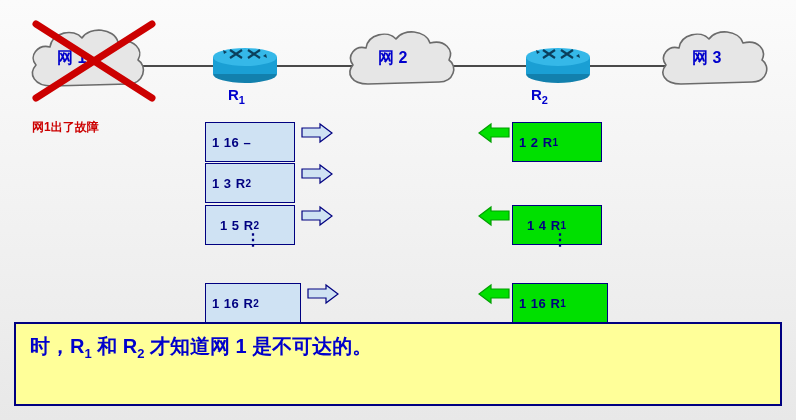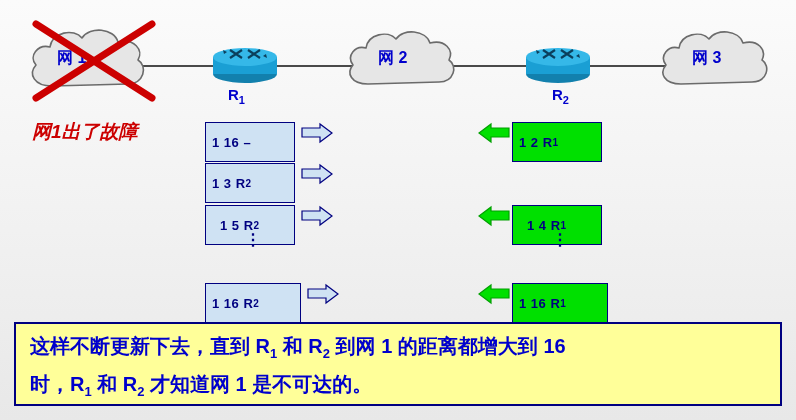--- a/index.html
+++ b/index.html
@@ -40,23 +40,22 @@
     font-size: 15px;
     white-space: nowrap;
   }
   .router-label sub { font-size: 11px; }
 
   
   .fail-text {
     position: absolute;
     color: #cc0000;
     font-weight: bold;
-    font-size: 19px;
-    white-space: nowrap;
-    font-style: italic;
+    font-size: 12px;
+    white-space: nowrap;
   }
 
   
   .msgbox {
     position: absolute;
     height: 40px;
     box-sizing: border-box;
     border: 1px solid #000080;
     display: flex;
     align-items: center;
@@ -145,21 +144,21 @@
 
   <svg class="abs" style="left:523px;top:46px;width:70px;height:40px;">
     <ellipse cx="35" cy="28" rx="32" ry="9" fill="#1280ad"></ellipse>
     <rect x="3" y="11" width="64" height="17" fill="#1a9fd4"></rect>
     <ellipse cx="35" cy="11" rx="32" ry="9" fill="#35b8e8"></ellipse>
     <path d="M20,12 L32,4 M32,12 L20,4" stroke="#0b3f5c" stroke-width="2.2" fill="none"></path>
     <path d="M38,12 L50,4 M50,12 L38,4" stroke="#0b3f5c" stroke-width="2.2" fill="none"></path>
     <path d="M17,6 l-4,-2 l1,4 z" fill="#0b3f5c"></path>
     <path d="M53,10 l4,2 l-1,-4 z" fill="#0b3f5c"></path>
   </svg>
-  <div class="router-label" style="left:552px; top:86px;"><span>R</span><sub>2</sub></div>
+  <div class="router-label" style="left:531px; top:86px;"><span>R</span><sub>2</sub></div>
 
   <div class="fail-text" style="left:32px; top:119px;">网1出了故障</div>
 
   <div class="msgbox blue" style="left:205px; top:122px; width:90px;">
       <span>1  16  –</span>
       <sub></sub>
     </div>
   <svg class="abs" style="left:300px;top:122px;width:36px;height:22px;">
     <path d="M2,6 L20,6 L20,2 L32,11 L20,20 L20,15 L2,15 Z" fill="#cfe2f3" stroke="#000080" stroke-width="1.2"></path>
   </svg>
@@ -210,17 +209,16 @@
 
   <svg class="abs" style="left:475px;top:283px;width:36px;height:22px;">
     <path d="M34,6 L16,6 L16,2 L4,11 L16,20 L16,15 L34,15 Z" fill="#00e000" stroke="#00a000" stroke-width="1.2"></path>
   </svg>
   <div class="msgbox green" style="left:512px; top:283px; width:96px;">
       <span>1  16  R</span>
       <sub>1</sub>
     </div>
 
   <div id="caption">
-    <div><span>这样不断更新下去，直到 R</span><sub>1</sub><span> 和 R</span><sub>2</sub><span> 到网 1 的距离都增大到 16</span></div>
     <div><span>时，R</span><sub>1</sub><span> 和 R</span><sub>2</sub><span> 才知道网 1 是不可达的。</span></div>
   </div>
 
 </div>
 
 </body></html>

